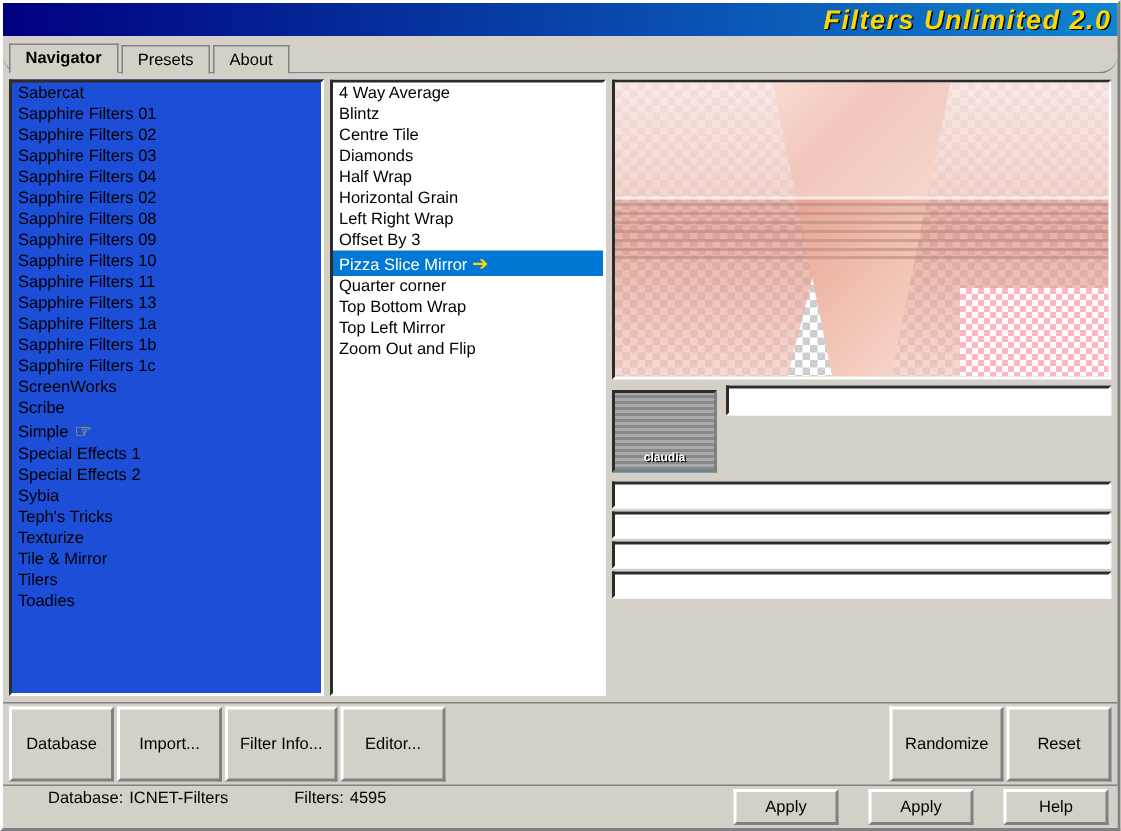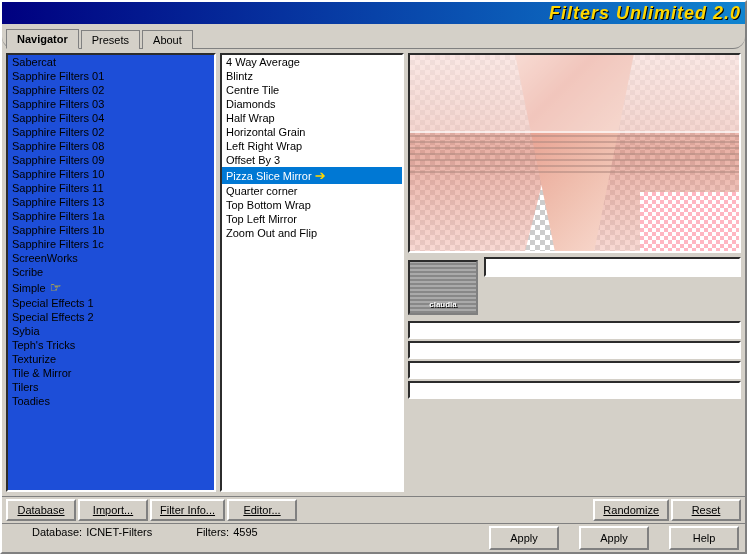--- a/index.html
+++ b/index.html
@@ -267,28 +267,27 @@
     .bottom-bar {
       display: flex;
       align-items: center;
       padding: 2px 4px;
       gap: 2px;
       border-top: 1px solid #808080;
     }
 
     .bottom-btn {
       min-width: 70px;
-      padding: 3px 8px;
+      padding: 17px 8px;
       background: #d4d0c8;
       border: 2px solid;
       border-color: #fff #808080 #808080 #fff;
       cursor: pointer;
       font-size: 11px;
       font-family: 'MS Sans Serif', Arial, sans-serif;
-      text-decoration: underline;
       text-align: center;
     }
 
     .spacer { flex: 1; }
 
     .status-bar {
       background: #d4d0c8;
       border-top: 1px solid #808080;
       padding: 2px 6px;
       display: flex;

